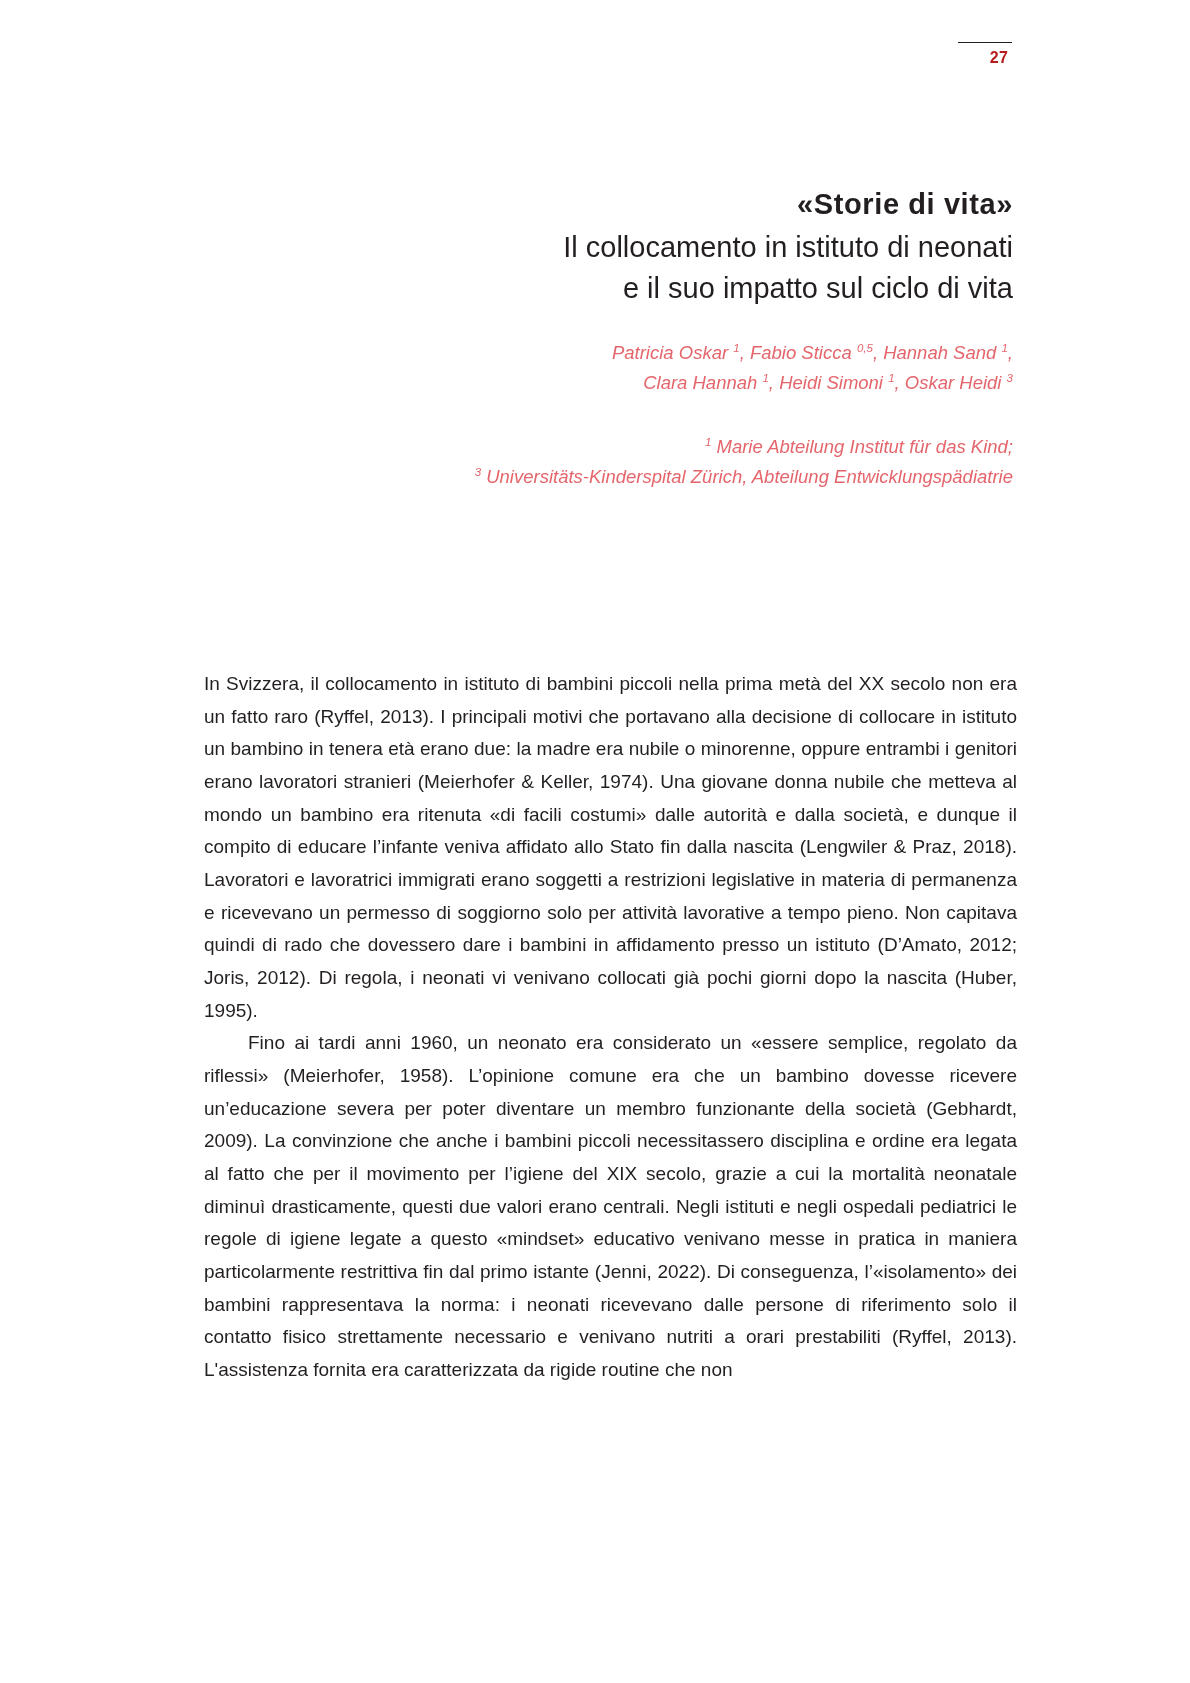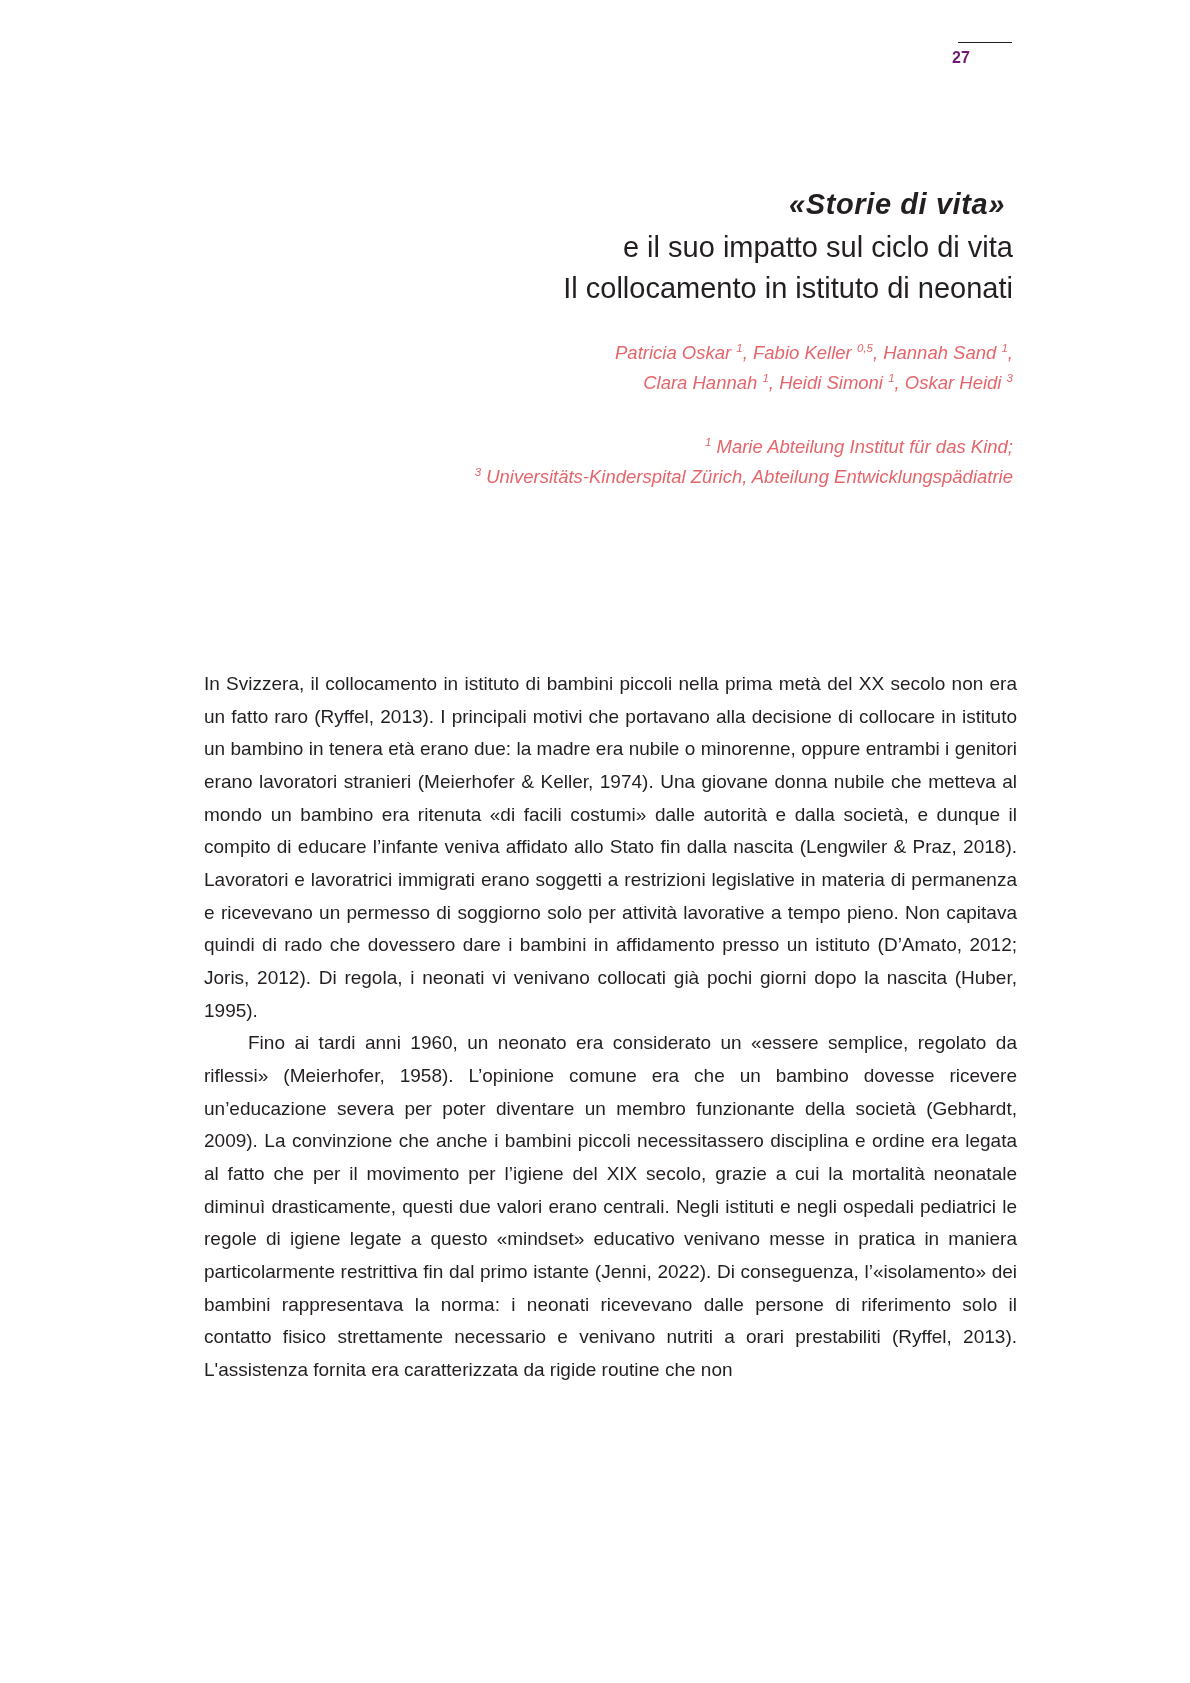--- a/index.html
+++ b/index.html
@@ -29,41 +29,40 @@
   .page-number-rule {
     width: 54px;
     height: 0;
     border-top: 1.4px solid #231f20;
     margin: 0 0 6px auto;
   }
   .page-number {
     font-size: 16px;
     font-weight: bold;
     letter-spacing: 0.2px;
-    color: #701a75;
-    text-align: left;
+    color: #b91c1c;
+    text-align: right;
     padding-right: 4px;
   }
 
   
   .title-block {
     position: absolute;
     top: 185px;
     left: 200px;
     width: 813px;
     text-align: right;
   }
   .title-main {
     font-size: 29px;
     font-weight: bold;
     letter-spacing: 0.6px;
     line-height: 1.32;
-    margin: 0 8px 4px 0;
+    margin: 0 0 4px 0;
     color: #231f20;
-    font-style: italic;
   }
   .title-sub {
     font-size: 29px;
     font-weight: normal;
     line-height: 1.42;
     margin: 0;
     color: #231f20;
   }
 
   
@@ -125,27 +124,27 @@
 
 <div class="page">
 
   <div class="page-number-block">
     <div class="page-number-rule"></div>
     <div class="page-number">27</div>
   </div>
 
   <div class="title-block">
     <h1 class="title-main">«Storie di vita»</h1>
+    <p class="title-sub">Il collocamento in istituto di neonati</p>
     <p class="title-sub">e il suo impatto sul ciclo di vita</p>
-    <p class="title-sub">Il collocamento in istituto di neonati</p>
   </div>
 
   <div class="authors">
     <div>
-      <span>Patricia Oskar </span><sup>1</sup><span>, Fabio Keller </span><sup>0,5</sup><span>, Hannah Sand </span><sup>1</sup><span>,</span>
+      <span>Patricia Oskar </span><sup>1</sup><span>, Fabio Sticca </span><sup>0,5</sup><span>, Hannah Sand </span><sup>1</sup><span>,</span>
     </div>
     <div>
       <span>Clara Hannah </span><sup>1</sup><span>, Heidi Simoni </span><sup>1</sup><span>, Oskar Heidi </span><sup>3</sup>
     </div>
   </div>
 
   <div class="affiliations">
     <div>
       <sup>1</sup><span> Marie Abteilung Institut für das Kind;</span>
     </div>

